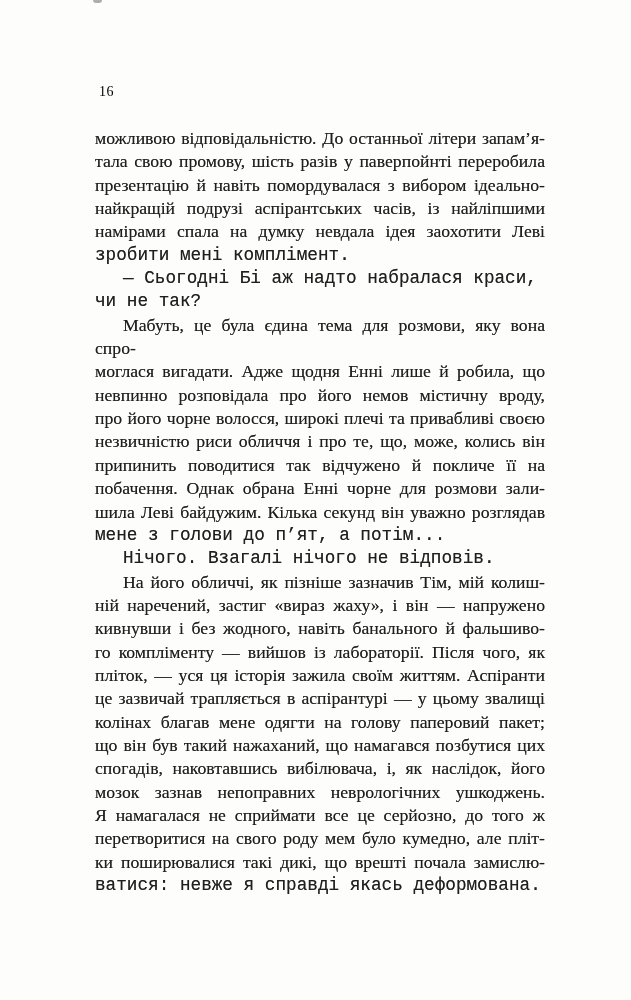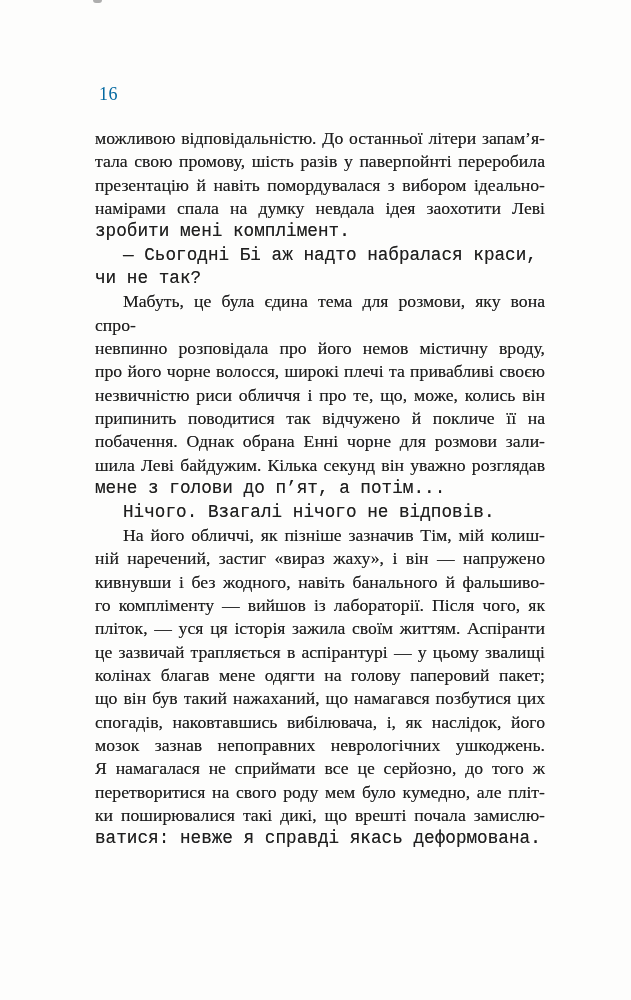--- a/index.html
+++ b/index.html
@@ -22,23 +22,23 @@
     width: 9px;
     height: 3px;
     background: #6d6d6d;
     opacity: 0.55;
     border-radius: 0 0 3px 3px;
   }
   .page-number {
     position: absolute;
     left: 99px;
     top: 84px;
-    font-size: 18px;
+    font-size: 14px;
     letter-spacing: 0.5px;
-    color: #0369a1;
+    color: #000000;
     text-align: center;
   }
   .text-block {
     position: absolute;
     left: 95px;
     top: 127px;
     width: 450px;
   }
   .paragraph {
     margin: 0;
@@ -69,30 +69,32 @@
   <div class="scan-smudge"></div>
 
   <div class="page-number">16</div>
 
   <div class="text-block">
 
     <div class="paragraph">
       <div class="line">можливою відповідальністю. До останньої літери запам’я-</div>
       <div class="line">тала свою промову, шість разів у паверпойнті переробила</div>
       <div class="line">презентацію й навіть помордувалася з вибором ідеально-</div>
+      <div class="line">найкращій подрузі аспірантських часів, із найліпшими</div>
       <div class="line">намірами спала на думку невдала ідея заохотити Леві</div>
       <div class="line para-last">зробити мені комплімент.</div>
     </div>
 
     <div class="paragraph">
       <div class="line para-last indent">— Сьогодні Бі аж надто набралася краси, чи не так?</div>
     </div>
 
     <div class="paragraph">
       <div class="line indent">Мабуть, це була єдина тема для розмови, яку вона спро-</div>
+      <div class="line">моглася вигадати. Адже щодня Енні лише й робила, що</div>
       <div class="line">невпинно розповідала про його немов містичну вроду,</div>
       <div class="line">про його чорне волосся, широкі плечі та привабливі своєю</div>
       <div class="line">незвичністю риси обличчя і про те, що, може, колись він</div>
       <div class="line">припинить поводитися так відчужено й покличе її на</div>
       <div class="line">побачення. Однак обрана Енні чорне для розмови зали-</div>
       <div class="line">шила Леві байдужим. Кілька секунд він уважно розглядав</div>
       <div class="line para-last">мене з голови до п’ят, а потім...</div>
     </div>
 
     <div class="paragraph">

